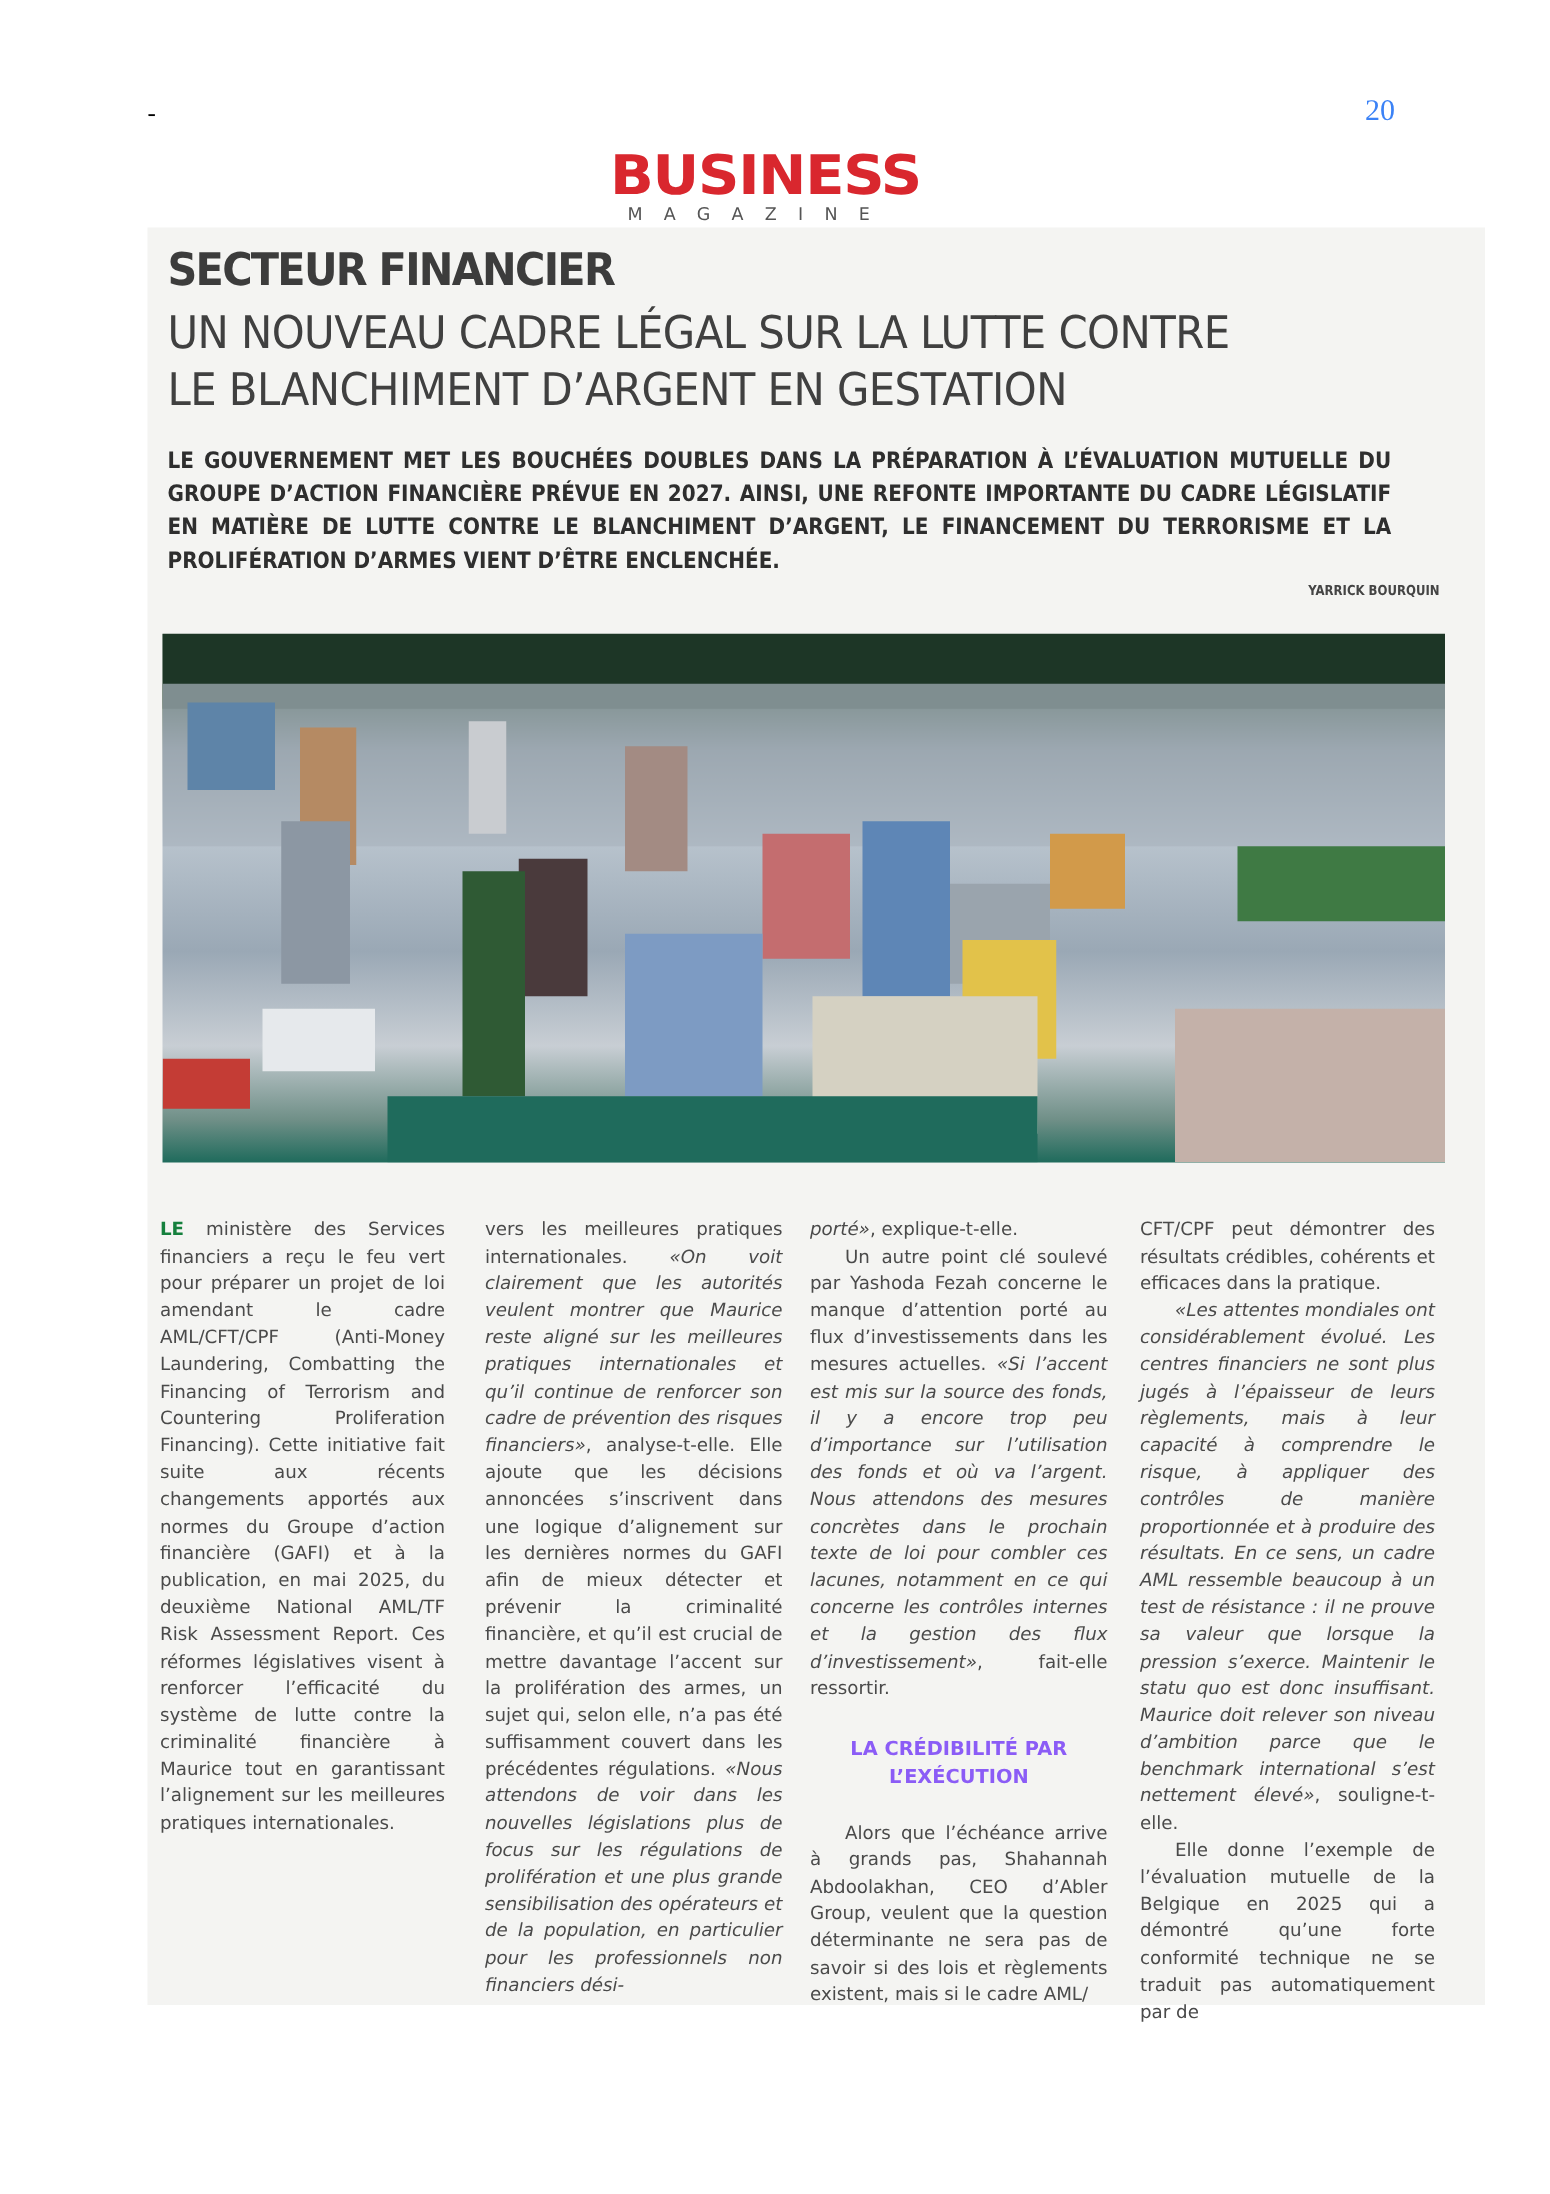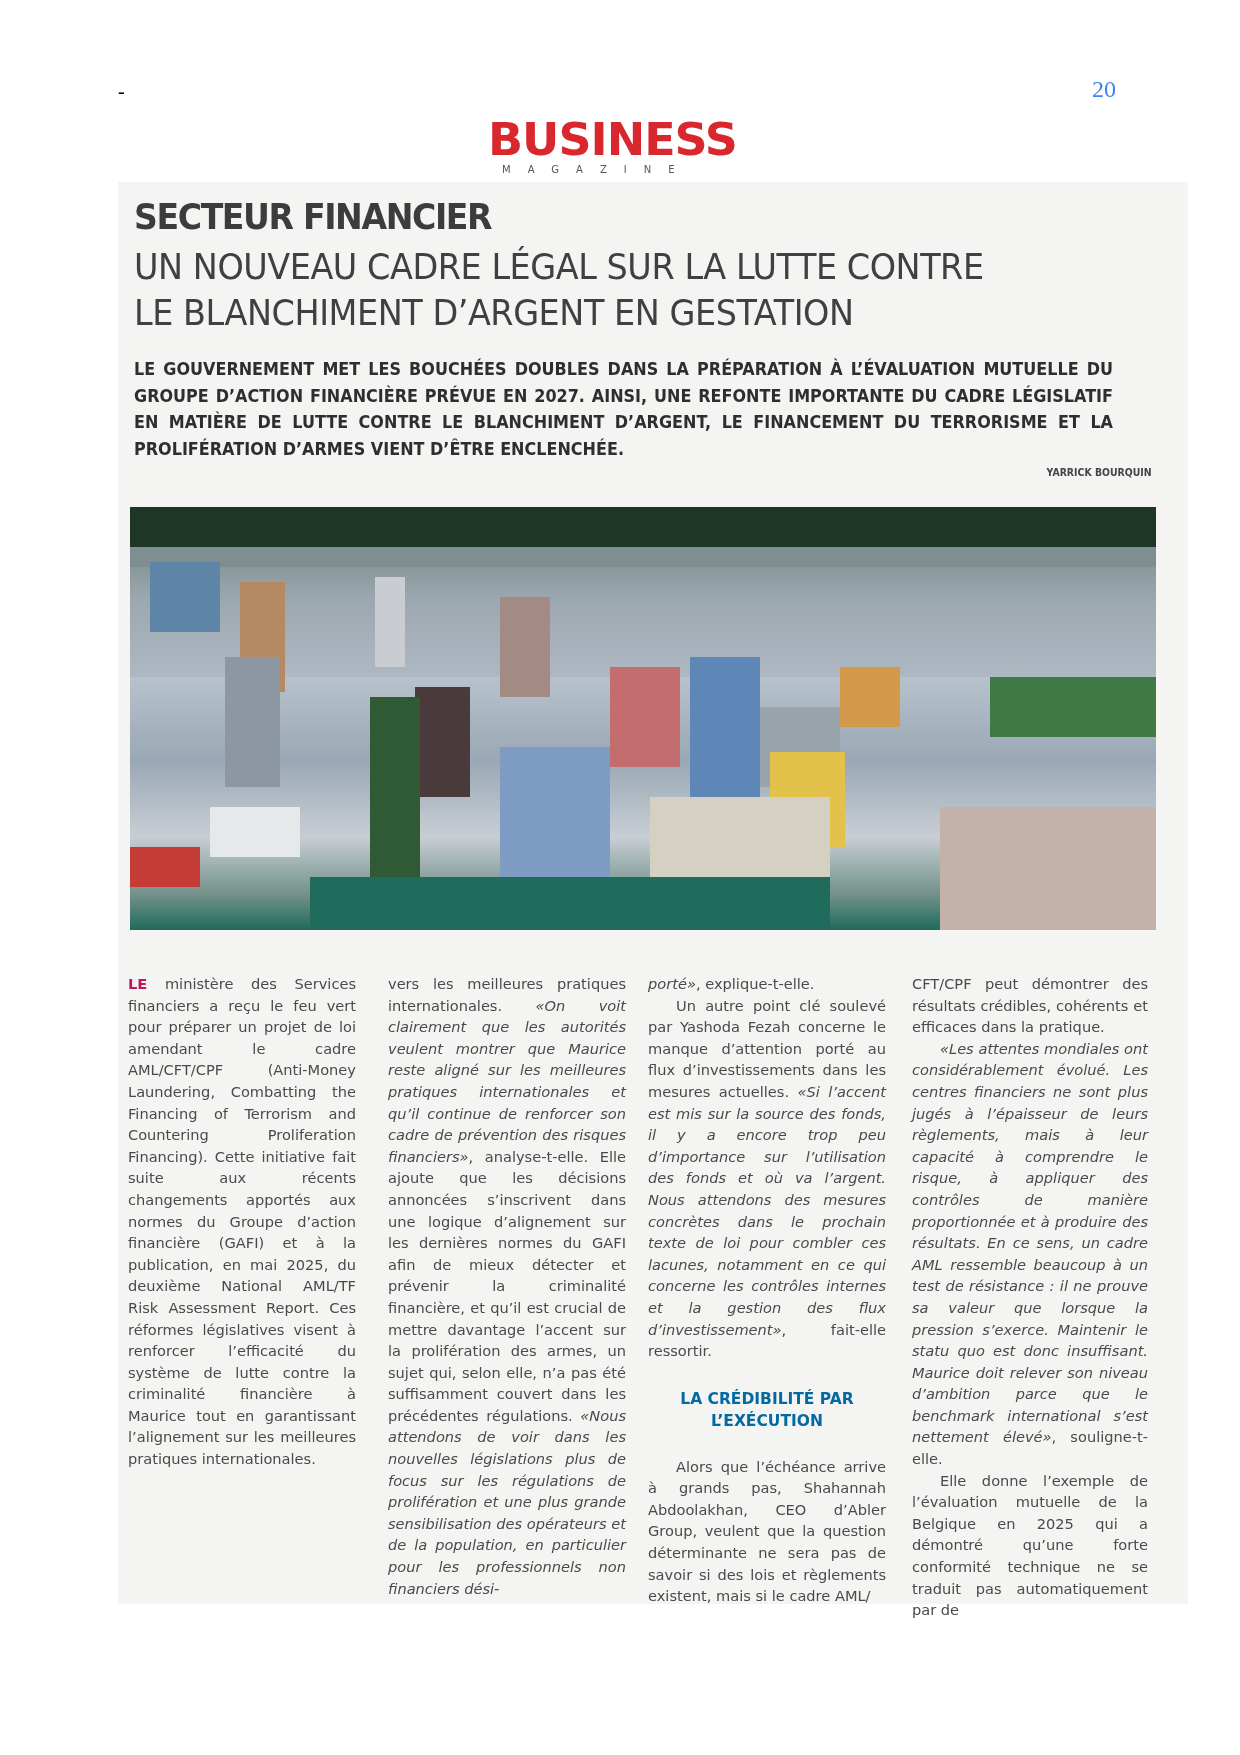--- a/index.html
+++ b/index.html
@@ -8,21 +8,21 @@
       font-family: "DejaVu Sans", sans-serif; color: #3a3a3a; overflow: hidden;
     }
     .page-dash { position: absolute; left: 118px; top: 80px; font-family: "Liberation Serif", serif; font-size: 20px; color: #000; }
     .page-number { position: absolute; left: 1092px; top: 76px; font-family: "Liberation Serif", serif; font-size: 24px; color: #3b82f6; }
     .logo { position: absolute; left: 488px; top: 118px; width: 260px; text-align: left; }
     .logo-main {
       font-family: "DejaVu Sans", sans-serif; font-weight: bold; font-size: 46px; letter-spacing: -1px;
       color: #d9272e; line-height: 44px; transform: scaleY(0.95);
     }
     .logo-sub {
-      font-family: "DejaVu Sans", sans-serif; font-size: 10px; letter-spacing: 17px; color: #555;
+      font-family: "DejaVu Sans", sans-serif; font-size: 14px; letter-spacing: 17px; color: #555;
       margin-top: 2px; padding-left: 14px;
     }
     .clipping {
       position: absolute; left: 118px; top: 182px; width: 1070px; height: 1422px;
       background: #f4f4f2;
     }
     .kicker {
       position: absolute; left: 134px; top: 196px; font-family: "DejaVu Sans", sans-serif; font-weight: bold;
       font-size: 36px; color: #3c3c3c; letter-spacing: -1.5px; transform: scaleX(0.92); transform-origin: left;
     }
@@ -49,23 +49,23 @@
       position: absolute; top: 973px; font-family: "DejaVu Sans", sans-serif; font-size: 14.6px; line-height: 21.6px;
       color: #4a4a4a; text-align: justify; hyphens: manual;
     }
     .body-col p { margin: 0; }
     .col1 { left: 128px; width: 228px; }
     .col2 { left: 388px; width: 238px; }
     .col3 { left: 648px; width: 238px; }
     .col4 { left: 912px; width: 236px; }
     .indent { text-indent: 28px; }
     .q { font-style: italic; }
-    .lead-in { font-weight: bold; color: #be185d; }
+    .lead-in { font-weight: bold; color: #15803d; }
     .subhead {
-      text-align: center; font-weight: bold; font-size: 15.5px; line-height: 22px; color: #0369a1; margin: 26px 0 24px 0 !important;
+      text-align: center; font-weight: bold; font-size: 15.5px; line-height: 22px; color: #8b5cf6; margin: 26px 0 24px 0 !important;
     }
   </style>
 </head>
 <body>
 
 <div class="page-dash">-</div>
 <div class="page-number">20</div>
 
 <div class="logo">
   <div class="logo-main">BUSINESS</div>

